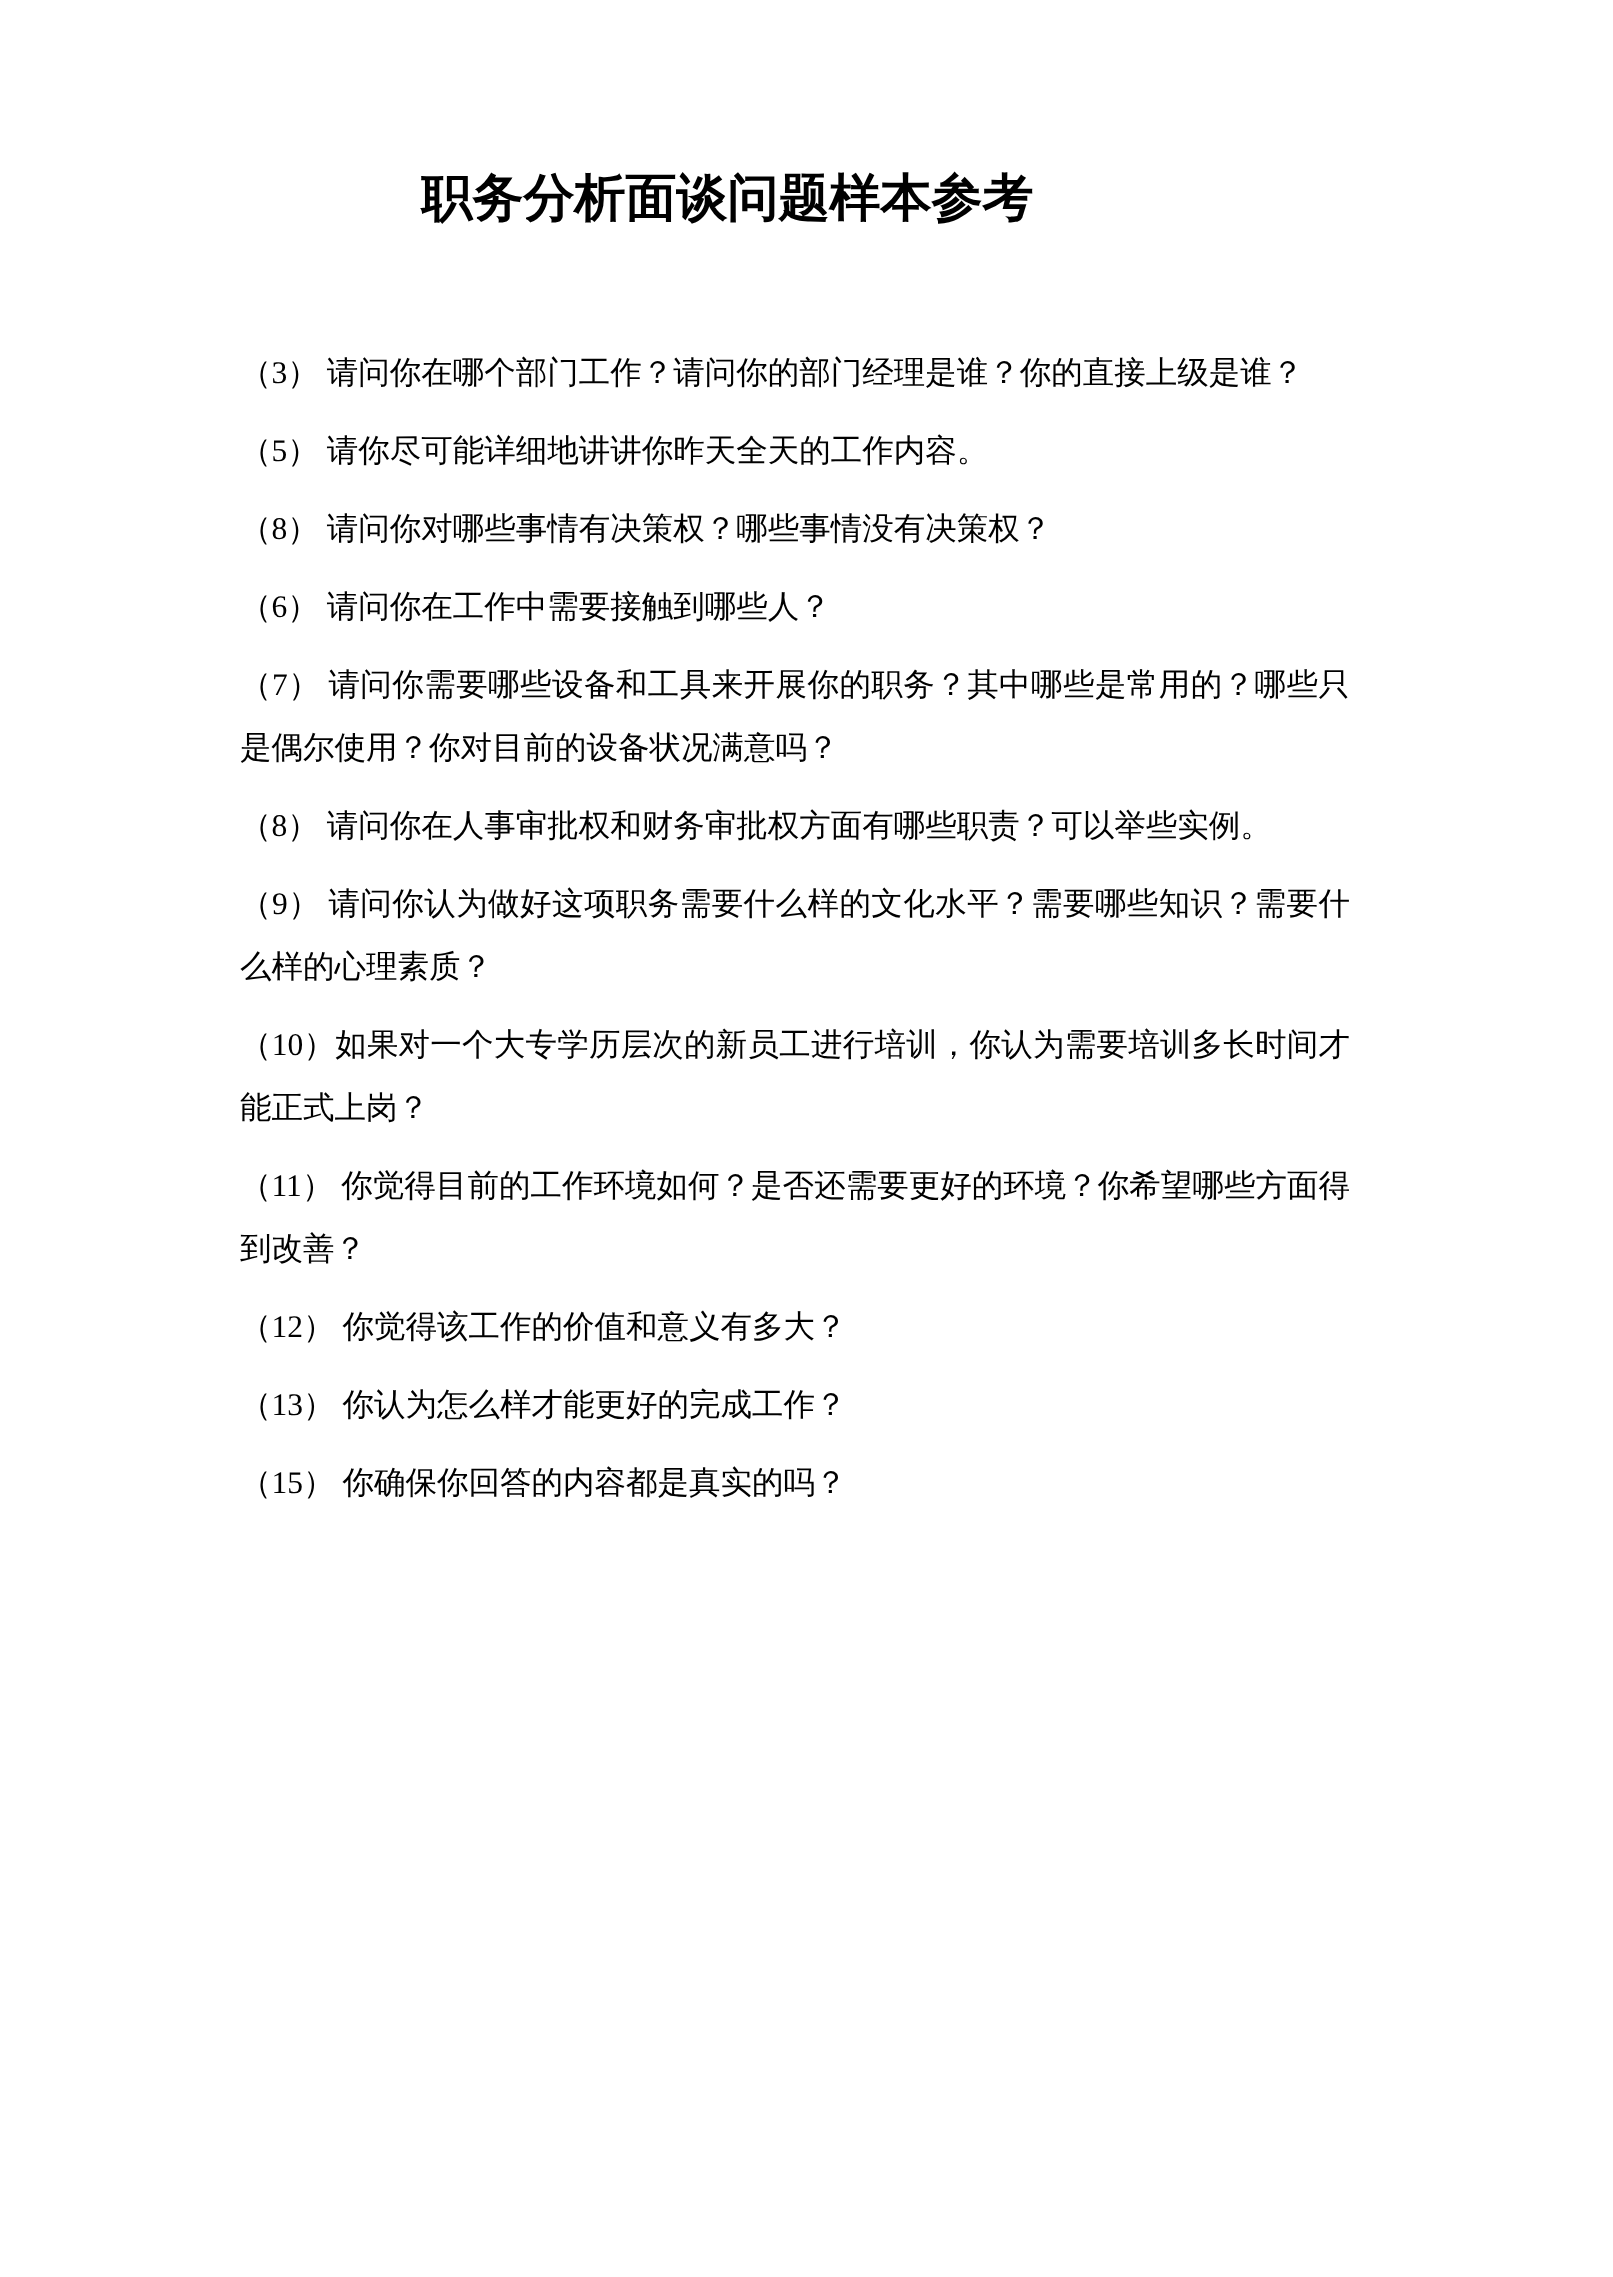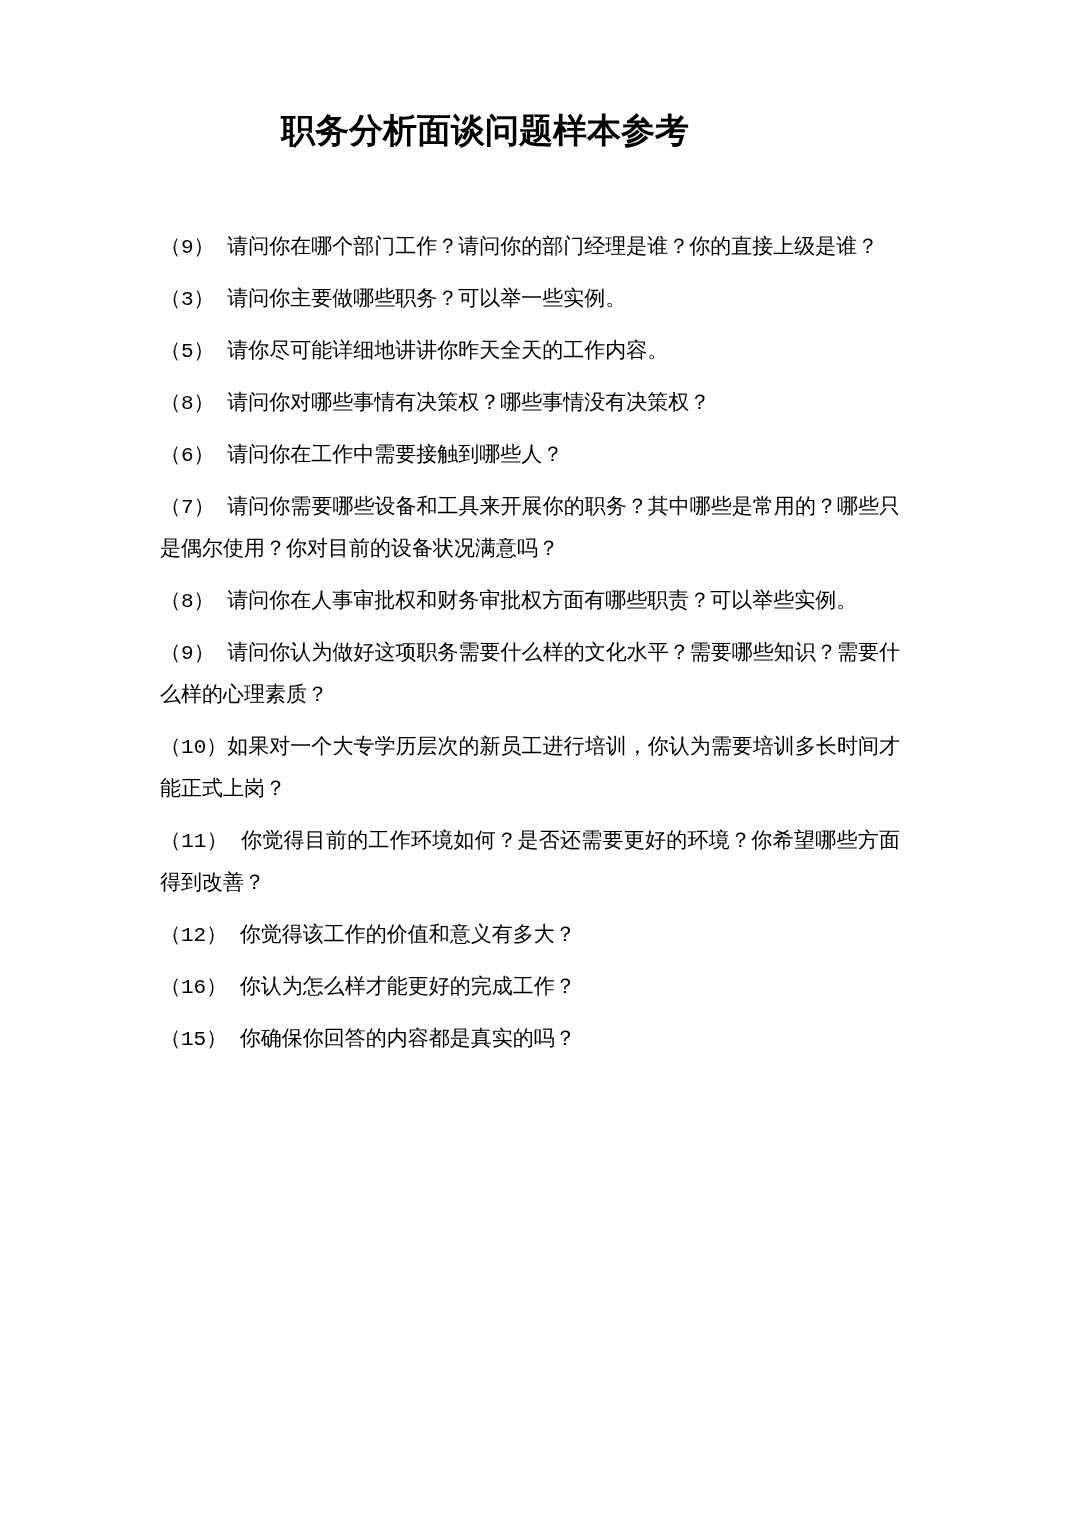--- a/index.html
+++ b/index.html
@@ -6,21 +6,21 @@
     margin: 0;
     padding: 0;
     background: #ffffff;
   }
   .page {
     position: relative;
     width: 970px;
     height: 1518px;
     background: #ffffff;
     color: #000000;
-    font-family: Liberation Mono, monospace;
+    font-family: Liberation Serif, serif;
     overflow: hidden;
   }
   .doc-title {
     margin: 0;
     padding-top: 112px;
     text-align: center;
     font-size: 34px;
     line-height: 42px;
     font-weight: bold;
   }
@@ -37,27 +37,26 @@
   .q.tight {
     margin-bottom: 0;
   }
 </style>
 </head>
 <body>
 
 <div class="page">
   <h1 class="doc-title">职务分析面谈问题样本参考</h1>
   <div class="content">
-    <p class="q">（9） 请问你在哪个部门工作？请问你的部门经理是谁？你的直接上级是谁？</p>
-    <p class="q">（3） 请问你主要做哪些职务？可以举一些实例。</p>
+    <p class="q">（3） 请问你在哪个部门工作？请问你的部门经理是谁？你的直接上级是谁？</p>
     <p class="q">（5） 请你尽可能详细地讲讲你昨天全天的工作内容。</p>
     <p class="q">（8） 请问你对哪些事情有决策权？哪些事情没有决策权？</p>
     <p class="q">（6） 请问你在工作中需要接触到哪些人？</p>
     <p class="q">（7） 请问你需要哪些设备和工具来开展你的职务？其中哪些是常用的？哪些只是偶尔使用？你对目前的设备状况满意吗？</p>
     <p class="q">（8） 请问你在人事审批权和财务审批权方面有哪些职责？可以举些实例。</p>
     <p class="q">（9） 请问你认为做好这项职务需要什么样的文化水平？需要哪些知识？需要什么样的心理素质？</p>
     <p class="q">（10）如果对一个大专学历层次的新员工进行培训，你认为需要培训多长时间才能正式上岗？</p>
     <p class="q">（11） 你觉得目前的工作环境如何？是否还需要更好的环境？你希望哪些方面得到改善？</p>
     <p class="q">（12） 你觉得该工作的价值和意义有多大？</p>
-    <p class="q">（16） 你认为怎么样才能更好的完成工作？</p>
+    <p class="q">（13） 你认为怎么样才能更好的完成工作？</p>
     <p class="q">（15） 你确保你回答的内容都是真实的吗？</p>
   </div>
 </div>
 
 </body></html>

